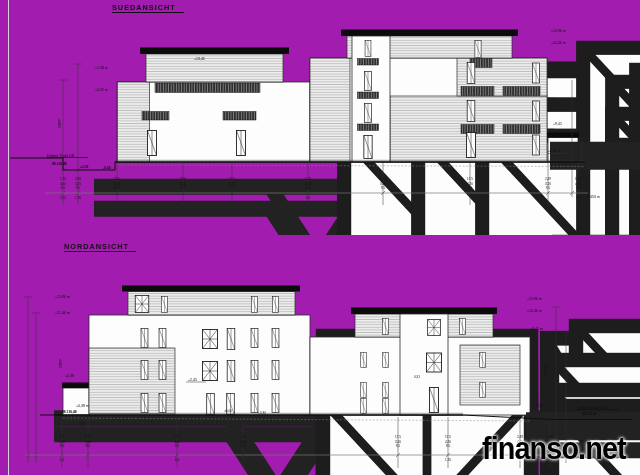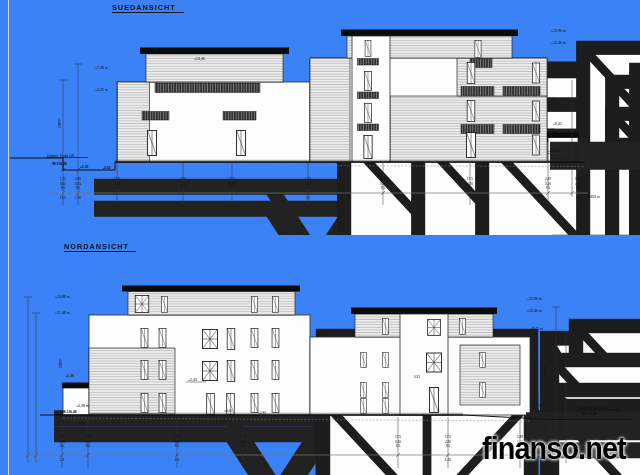--- a/index.html
+++ b/index.html
@@ -1,16 +1,16 @@
 <!DOCTYPE html>
 <html><head>
 <meta charset="utf-8">
 <style>
   html,body{margin:0;padding:0;background:#fff;}
-  .page{position:relative;width:640px;height:475px;background:#3b82f6;overflow:hidden;
+  .page{position:relative;width:640px;height:475px;background:#a21caf;overflow:hidden;
         font-family:"Liberation Sans",sans-serif;}
   svg{position:absolute;left:0;display:block;}
   #svg-sued{top:0;}
   #svg-nord{top:235px;}
   .edge{position:absolute;left:8px;top:0;width:1px;height:475px;background:#d4d4d4;}
   .wm{position:absolute;left:482px;top:430px;color:#000;font-weight:bold;font-size:32px;
       letter-spacing:-1px;transform:scaleX(.9);transform-origin:0 50%;
       text-shadow:0 0 3px #fff,0 0 3px #fff,0 0 5px #fff;white-space:nowrap;}
   
   text{font-family:"Liberation Sans",sans-serif;fill:#111;}

